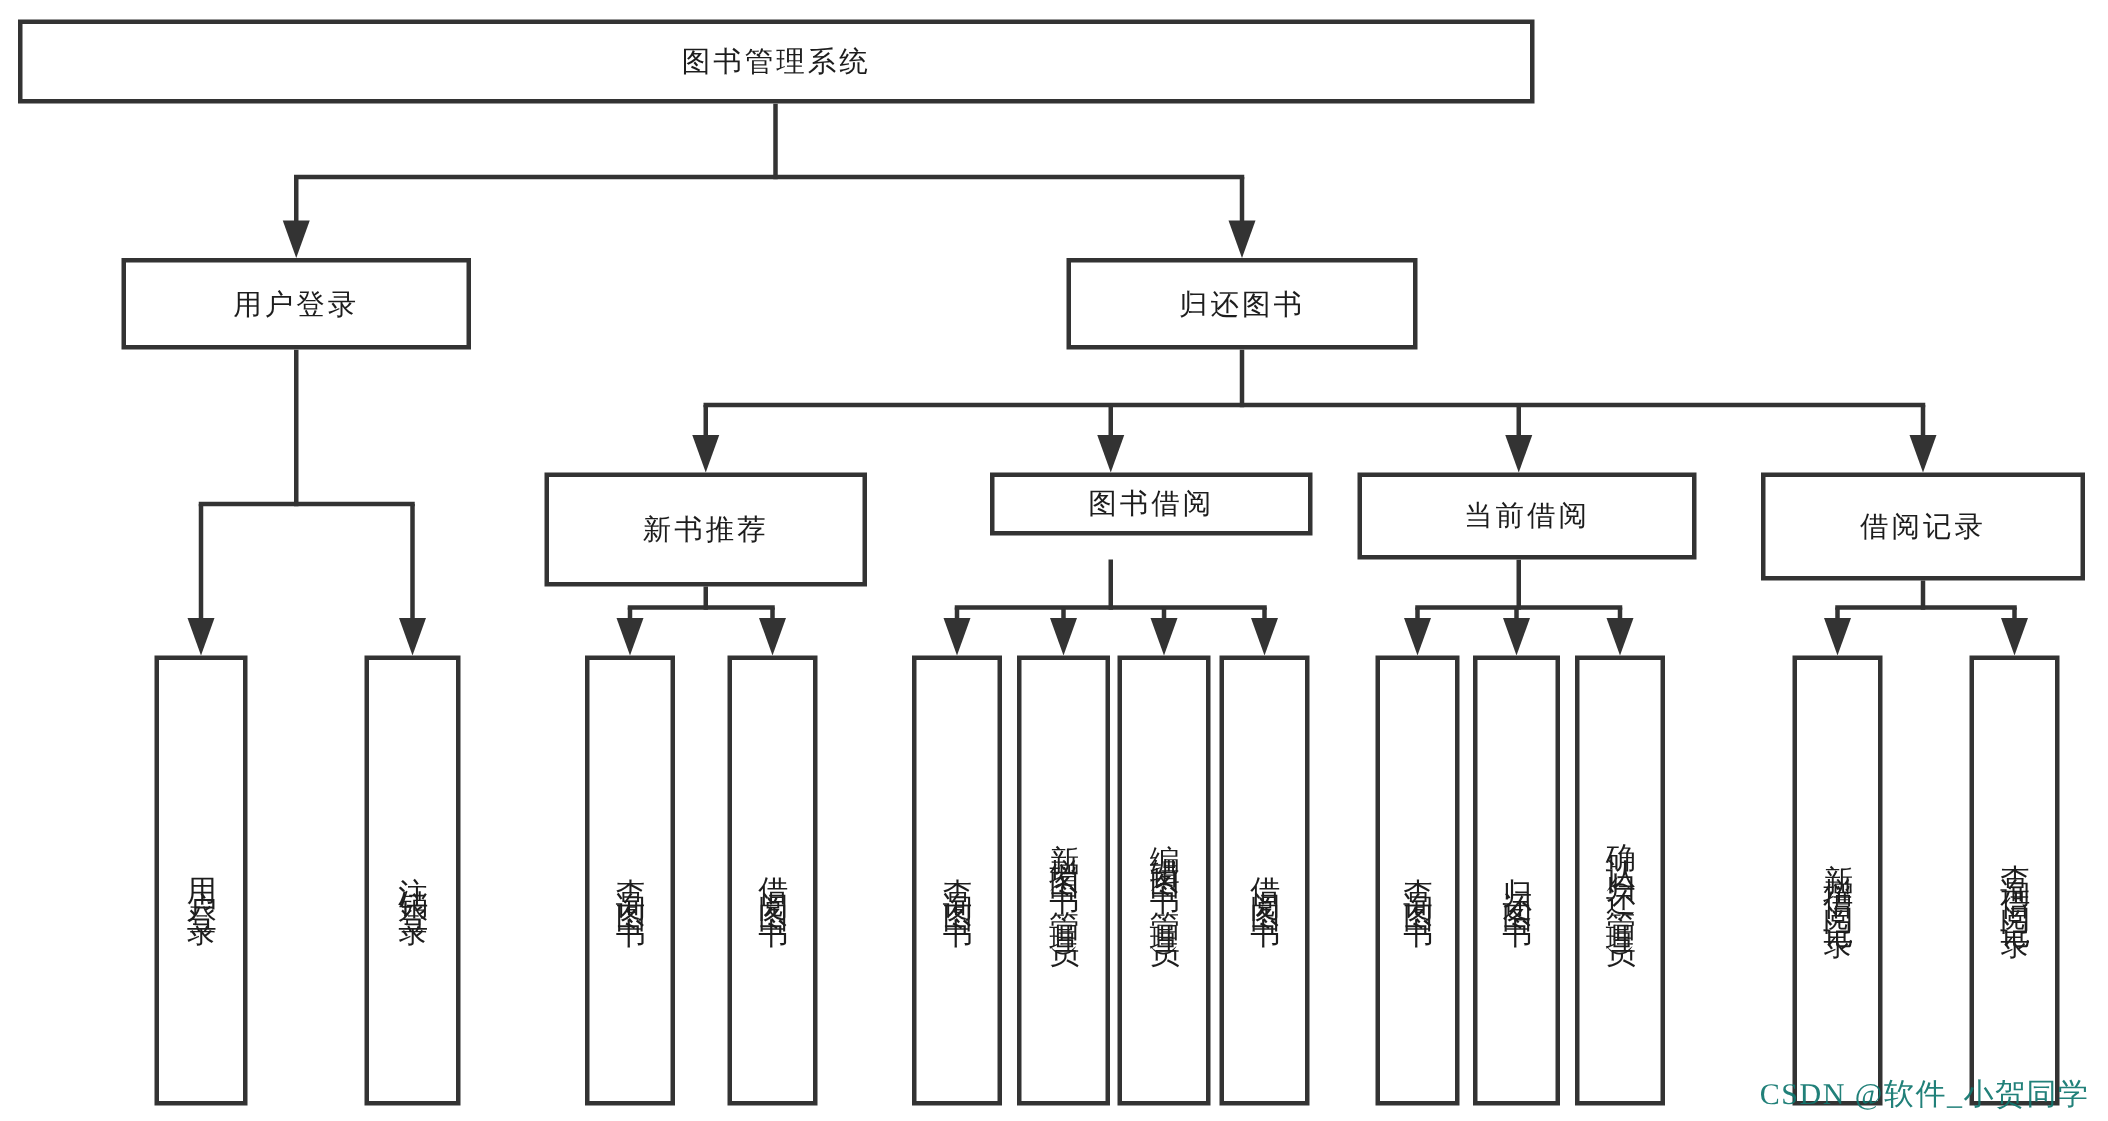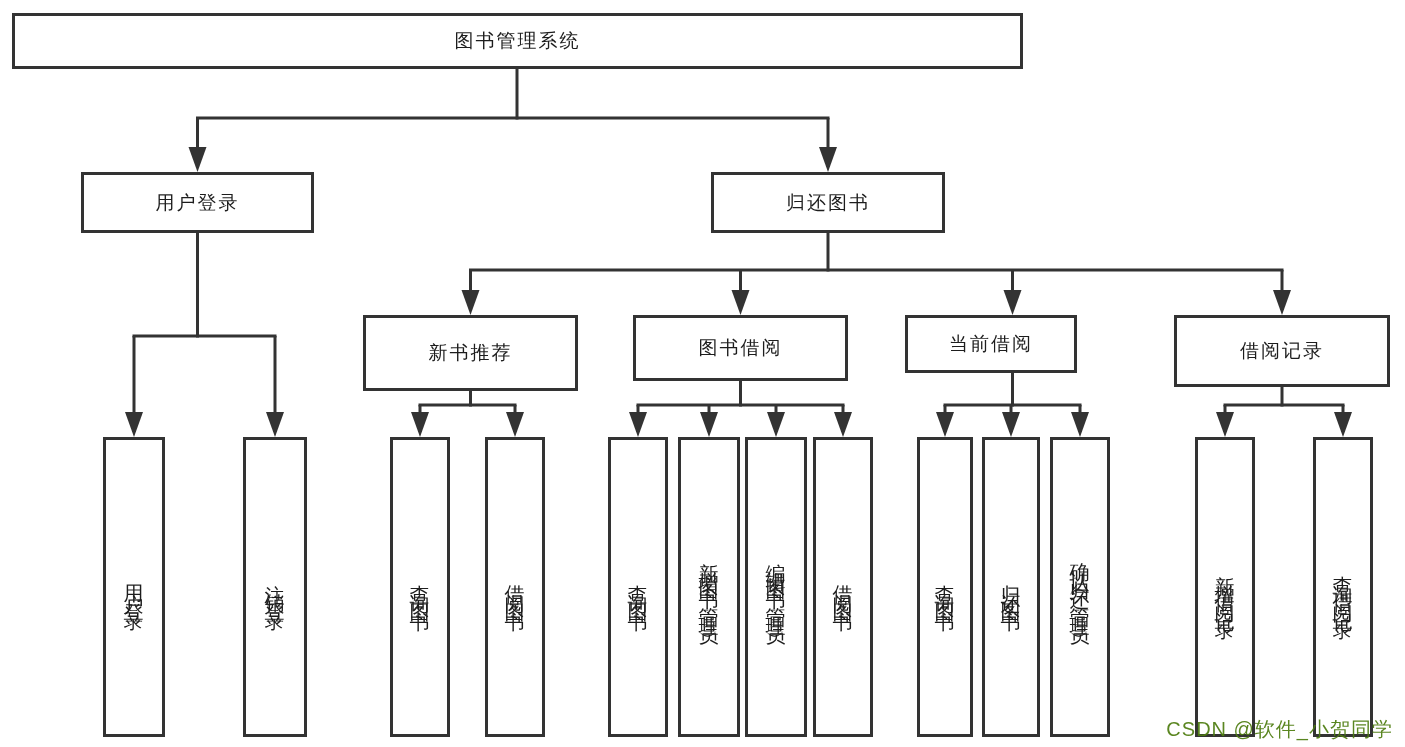--- a/index.html
+++ b/index.html
@@ -1,33 +1,33 @@
 <!DOCTYPE html>
 <html><head>
 <meta charset="utf-8">
 <style>
   html,body{margin:0;padding:0;background:#ffffff;}
   .canvas{
     position:relative;width:1405px;height:747px;background:#ffffff;
-    font-family:Liberation Sans, sans-serif;overflow:hidden;
+    font-family:Liberation Serif, serif;overflow:hidden;
   }
   svg.wires{position:absolute;left:0;top:0;width:1405px;height:747px;}
   .node{
     position:absolute;background:#ffffff;border:3px solid #333333;
     box-sizing:border-box;display:flex;align-items:center;justify-content:center;
     color:#1d1d1d;z-index:2;
   }
   .node.h span{font-size:19px;letter-spacing:2px;white-space:nowrap;}
   .node.v span{
     writing-mode:vertical-rl;text-orientation:mixed;
     font-size:20px;letter-spacing:9px;line-height:1;white-space:nowrap;
   }
   .watermark{
     position:absolute;top:716px;right:12px;z-index:5;
-    color:#4d7c0f;font-size:20px;letter-spacing:1px;opacity:.92;white-space:nowrap;
+    color:#0f766e;font-size:20px;letter-spacing:1px;opacity:.92;white-space:nowrap;
   }
 </style>
 </head>
 <body>
 
 <div class="canvas">
 
   <svg class="wires" viewBox="0 0 1405 747" xmlns="http://www.w3.org/2000/svg">
     <g stroke="#333333" stroke-width="3" fill="none">
 
@@ -101,24 +101,24 @@
   <div class="node h" style="left:81px;top:172px;width:233px;height:61px">
     <span>用户登录</span>
   </div>
   <div class="node h" style="left:711px;top:172px;width:234px;height:61px">
     <span>归还图书</span>
   </div>
 
   <div class="node h" style="left:363px;top:315px;width:215px;height:76px">
     <span>新书推荐</span>
   </div>
-  <div class="node h" style="left:633px;top:315px;width:215px;height:66px">
+  <div class="node h" style="left:660px;top:315px;width:215px;height:42px">
     <span>图书借阅</span>
   </div>
-  <div class="node h" style="left:905px;top:315px;width:172px;height:58px">
+  <div class="node h" style="left:905px;top:315px;width:226px;height:58px">
     <span>当前借阅</span>
   </div>
   <div class="node h" style="left:1174px;top:315px;width:216px;height:72px">
     <span>借阅记录</span>
   </div>
 
   <div class="node v" style="left:103px;top:437px;width:62px;height:300px">
     <span>用户登录</span>
   </div>
   <div class="node v" style="left:243px;top:437px;width:64px;height:300px">

